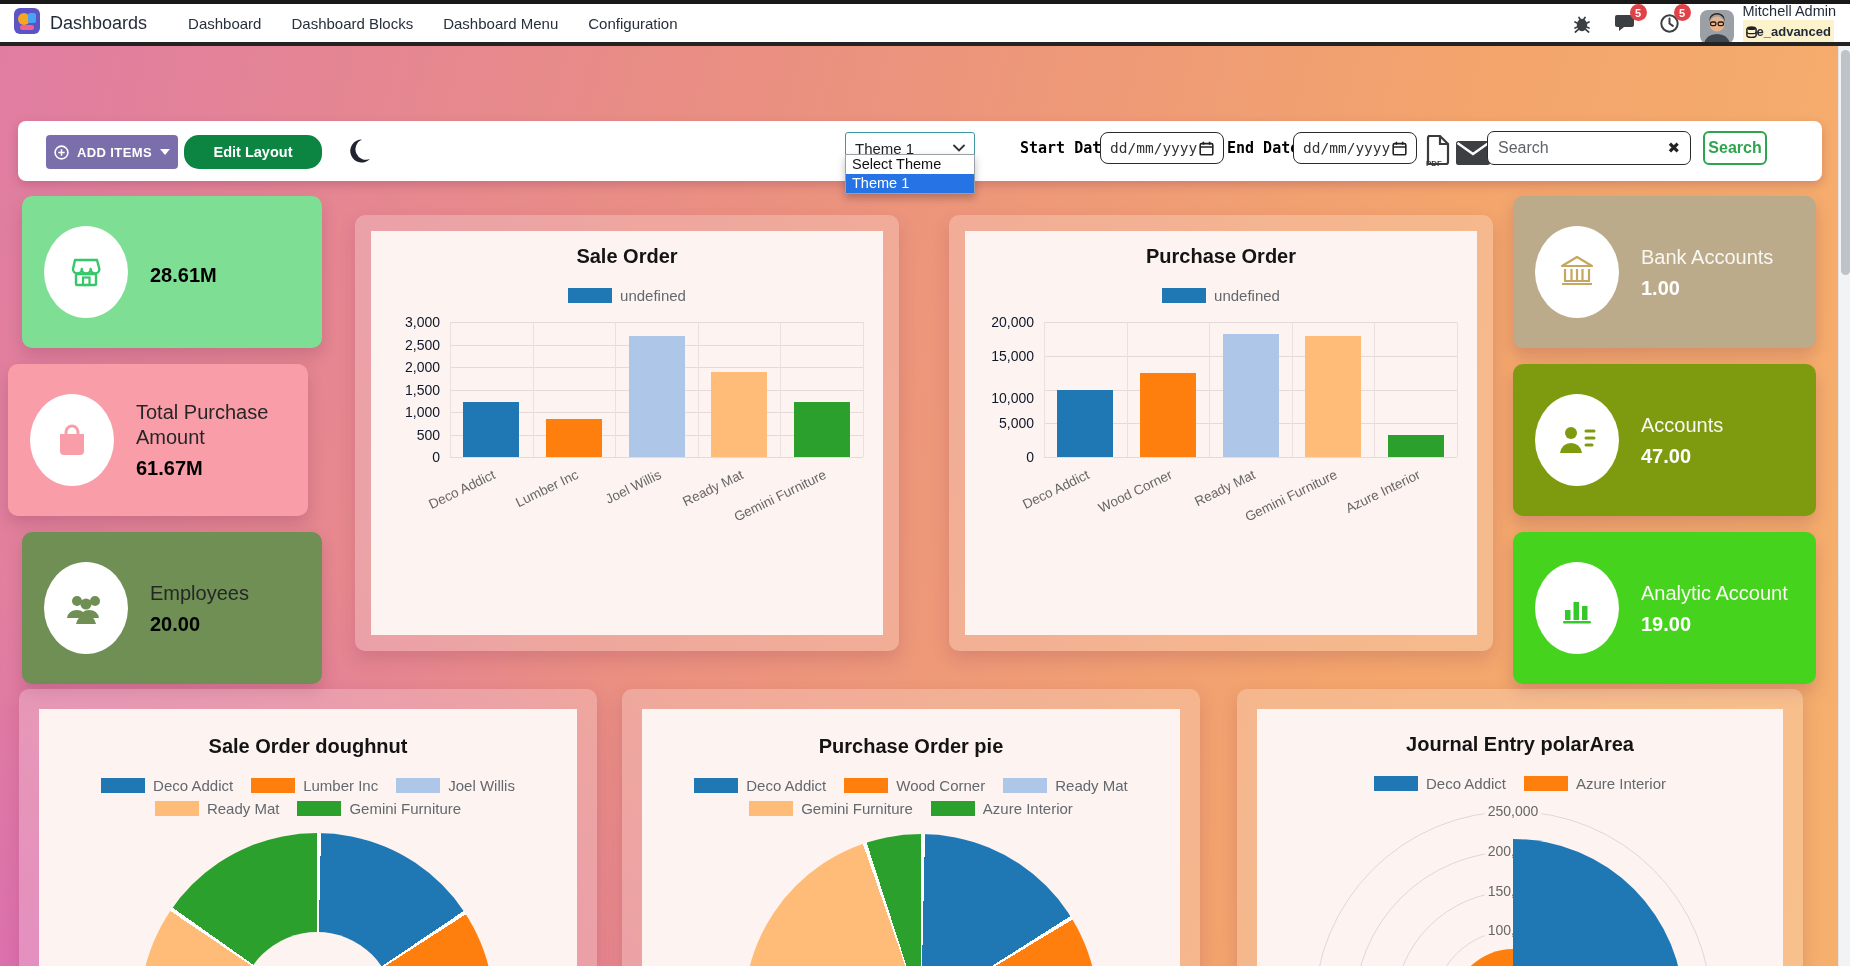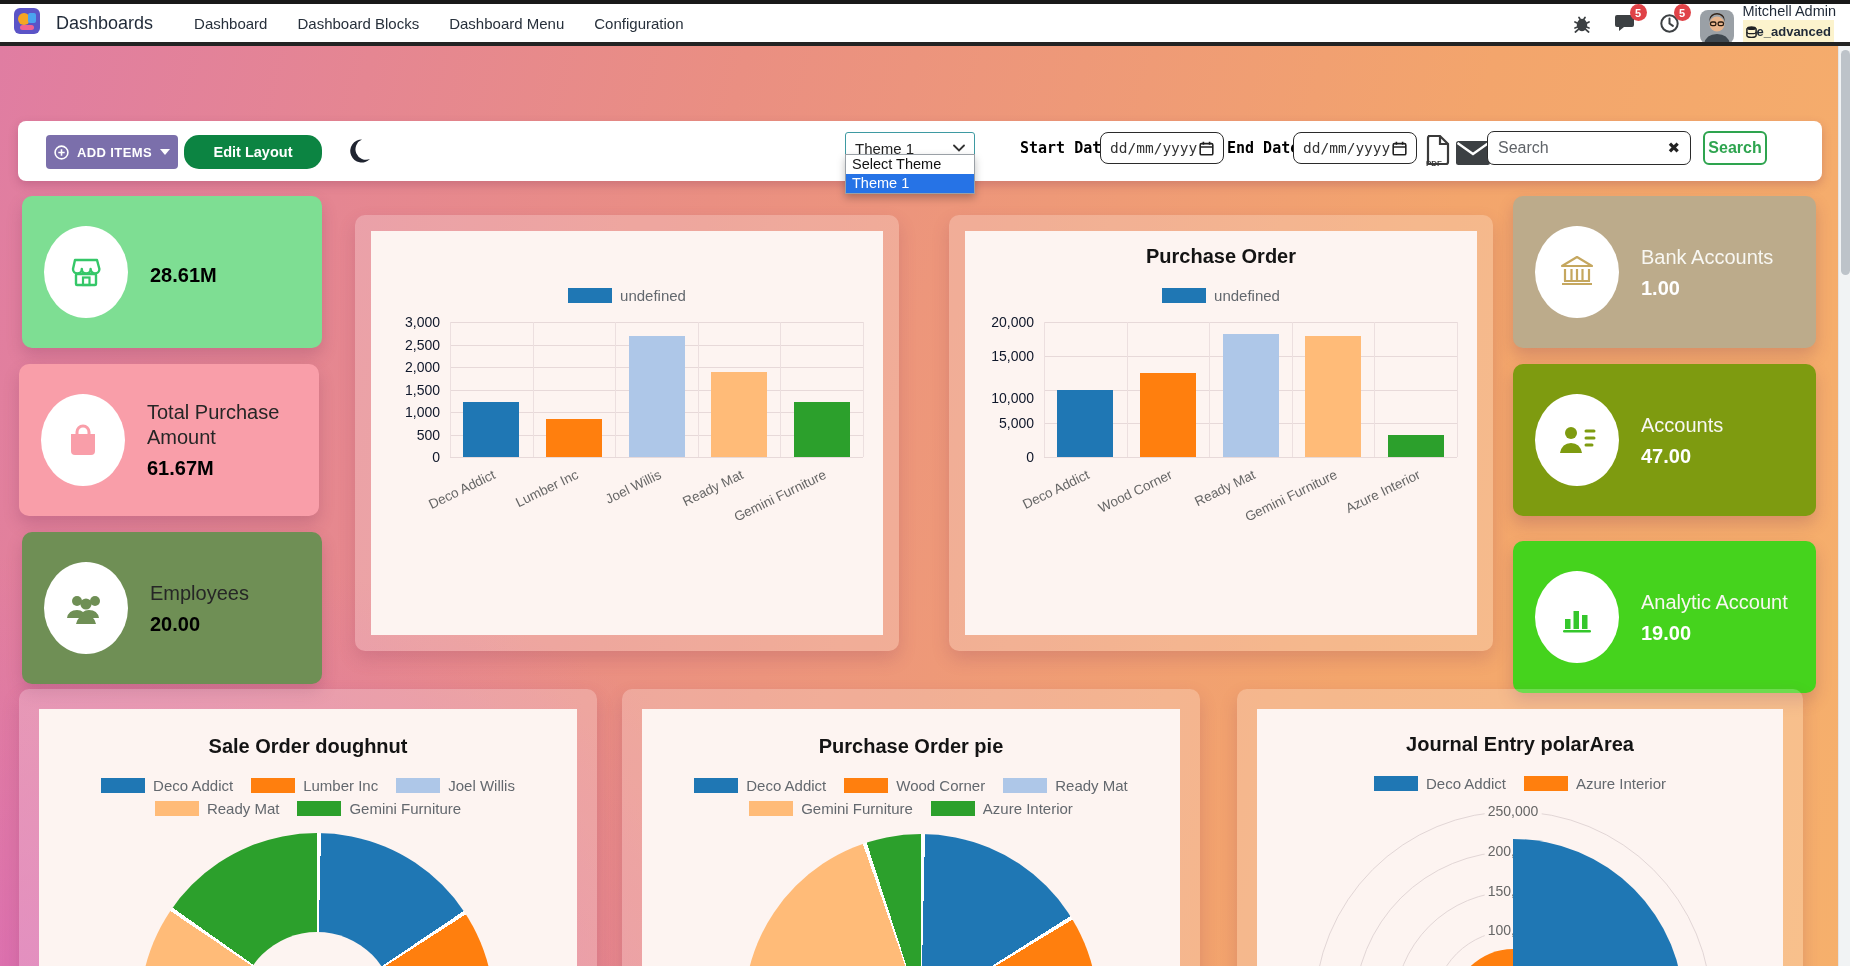--- a/index.html
+++ b/index.html
@@ -3,21 +3,21 @@
 <meta charset="utf-8">
 <style>
   * { margin:0; padding:0; box-sizing:border-box; }
   html,body { width:1850px; height:966px; overflow:hidden; font-family:"Liberation Sans","DejaVu Sans",sans-serif; background:#fff; }
   .abs { position:absolute; }
 
   
   #topstrip { left:0; top:0; width:1850px; height:4px; background:#191919; }
   #navbar { left:0; top:4px; width:1850px; height:38px; background:#ffffff; display:flex; align-items:center; padding:0 14px; }
   #navline { left:0; top:42px; width:1850px; height:4px; background:#232323; }
-  .brand-wrap { display:flex; align-items:center; gap:16px; margin-right:26px; }
+  .brand-wrap { display:flex; align-items:center; gap:10px; margin-right:26px; }
   .brand { font-size:18px; color:#1f2937; font-weight:500; }
   .nav-item { font-size:15px; color:#27303b; margin:0 15px; white-space:nowrap; cursor:pointer; }
   .nav-right { margin-left:auto; display:flex; align-items:center; gap:16px; }
   .icon-btn { position:relative; display:flex; align-items:center; justify-content:center; width:28px; height:28px; cursor:pointer; }
   .badge { position:absolute; top:-5px; right:-7px; min-width:17px; height:17px; border-radius:9px; background:#e04247; color:#fff; font-size:11px; font-weight:bold; display:flex; align-items:center; justify-content:center; padding:0 3px; }
   .user-wrap { display:flex; align-items:flex-end; gap:9px; cursor:pointer; }
   .user-name { font-size:14.5px; color:#1f2937; line-height:1.25; }
   .db-pill { display:inline-flex; align-items:center; background:#fcf3cd; font-size:13px; font-weight:bold; color:#1f2937; padding:4px 3px; }
   .avatar { width:34px; height:34px; border-radius:8px; overflow:hidden; flex:none; }
 
@@ -222,21 +222,21 @@
       <svg width="42" height="42" viewBox="0 0 42 42">
           <path d="M8 18 a4.4 4.4 0 0 0 8.8 0 a4.4 4.4 0 0 0 8.8 0 a4.4 4.4 0 0 0 8.8 0 L32 9 H10 Z" fill="none" stroke="#35c768" stroke-width="2.4" stroke-linejoin="round"></path>
           <rect x="11" y="23" width="20" height="11" rx="1" fill="none" stroke="#35c768" stroke-width="2.4"></rect>
           <rect x="18" y="26.5" width="6.5" height="7.5" fill="none" stroke="#35c768" stroke-width="2.2"></rect>
         </svg>
     </span>
     <span class="tile-text">
       <span class="tile-value">28.61M</span>
     </span>
   </div>
-  <div class="tile abs" style="left: 19px; top: 318px; background: rgb(249, 158, 169);">
+  <div class="tile abs" style="left: 8px; top: 318px; background: rgb(249, 158, 169);">
     <span class="tile-circle">
       <svg width="40" height="40" viewBox="0 0 40 40">
           <path d="M8 14 h24 v17 a4 4 0 0 1 -4 4 h-16 a4 4 0 0 1 -4 -4 z" fill="#f99ea9"></path>
           <path d="M14 16 v-4 a6 6 0 0 1 12 0 v4" fill="none" stroke="#f99ea9" stroke-width="3" stroke-linecap="round"></path>
         </svg>
     </span>
     <span class="tile-text">
       <span class="tile-label">Total Purchase Amount</span>
       <span class="tile-value">61.67M</span>
     </span>
@@ -278,37 +278,38 @@
           <g stroke="#7e9b10" stroke-width="3" stroke-linecap="round">
             <path d="M30 10 h8 M30 17 h8 M30 24 h6"></path>
           </g>
         </svg>
     </span>
     <span class="tile-text">
       <span class="tile-label">Accounts</span>
       <span class="tile-value">47.00</span>
     </span>
   </div>
-  <div class="tile tile-right abs" style="left: 1513px; top: 486px; background: rgb(69, 211, 29); margin-top: 9px;">
+  <div class="tile tile-right abs" style="left: 1513px; top: 486px; background: rgb(69, 211, 29);">
     <span class="tile-circle">
       <svg width="40" height="40" viewBox="0 0 40 40" fill="#35c72c">
           <rect x="8" y="22" width="5.5" height="10"></rect>
           <rect x="16.5" y="14" width="5.5" height="18"></rect>
           <rect x="25" y="18" width="5.5" height="14"></rect>
           <rect x="6" y="33" width="28" height="2.6" rx="1.3"></rect>
         </svg>
     </span>
     <span class="tile-text">
       <span class="tile-label">Analytic Account</span>
       <span class="tile-value">19.00</span>
     </span>
   </div>
 
   <div class="panel abs" style="left:355px;top:169px;width:544px;height:436px;">
     <div class="chart-inner">
+        <div class="c-title" style="top: 14px;">Sale Order</div>
         <div class="c-legend" style="top: 56px;">
           <div class="lg-item">
             <div class="lg-swatch" style="background: rgb(31, 119, 180);"></div>
             <div class="lg-label">undefined</div>
           </div>
         </div>
         <div class="plot" style="left: 79px; top: 91px; width: 413px; height: 135px;">
           <div class="gridline-h" style="top: 135px;"></div>
           <div class="ytick" style="top: 135px;">0</div>
           <div class="gridline-h" style="top: 112.5px;"></div>

